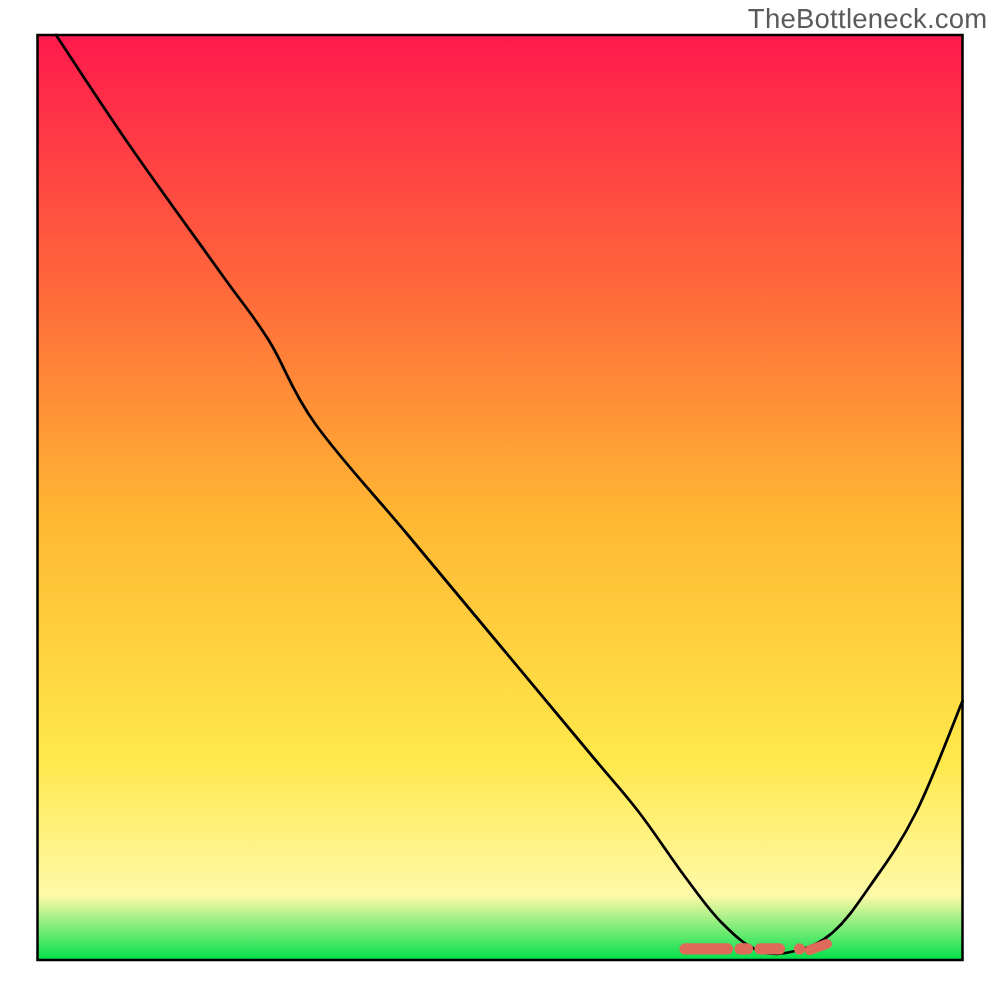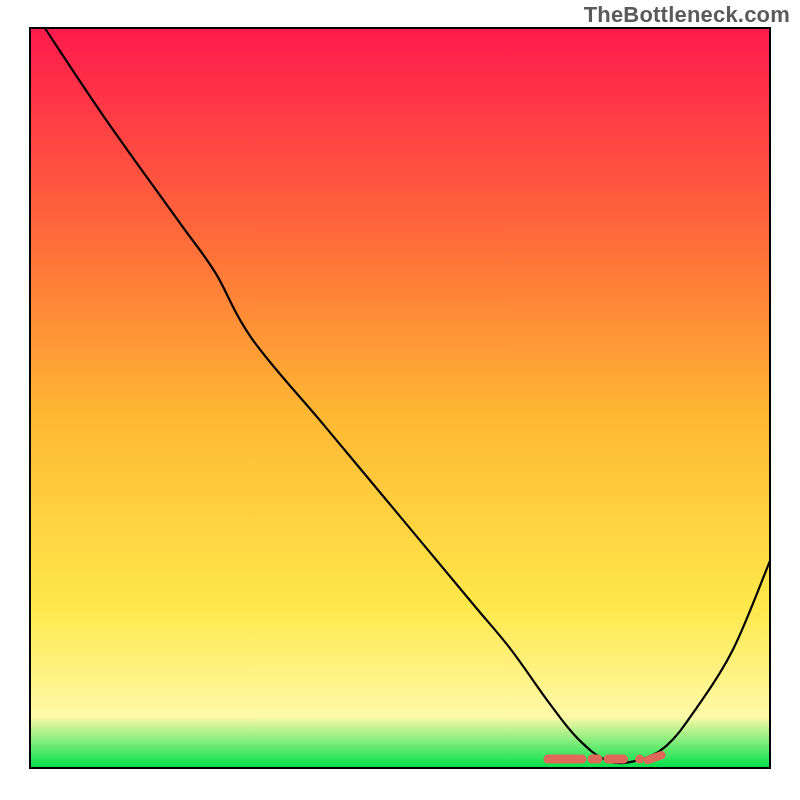--- a/index.html
+++ b/index.html
@@ -15,21 +15,21 @@
     position: relative;
     width: 800px;
     height: 800px;
   }
   .watermark {
     position: absolute;
     top: 2px;
     right: 10px;
     color: #5a5a5a;
     font-size: 22px;
-    font-weight: 700;
+    font-weight: 400;
     letter-spacing: 0.2px;
   }
   svg {
     position: absolute;
     top: 0;
     left: 0;
   }
 </style>
 </head>
 <body>

